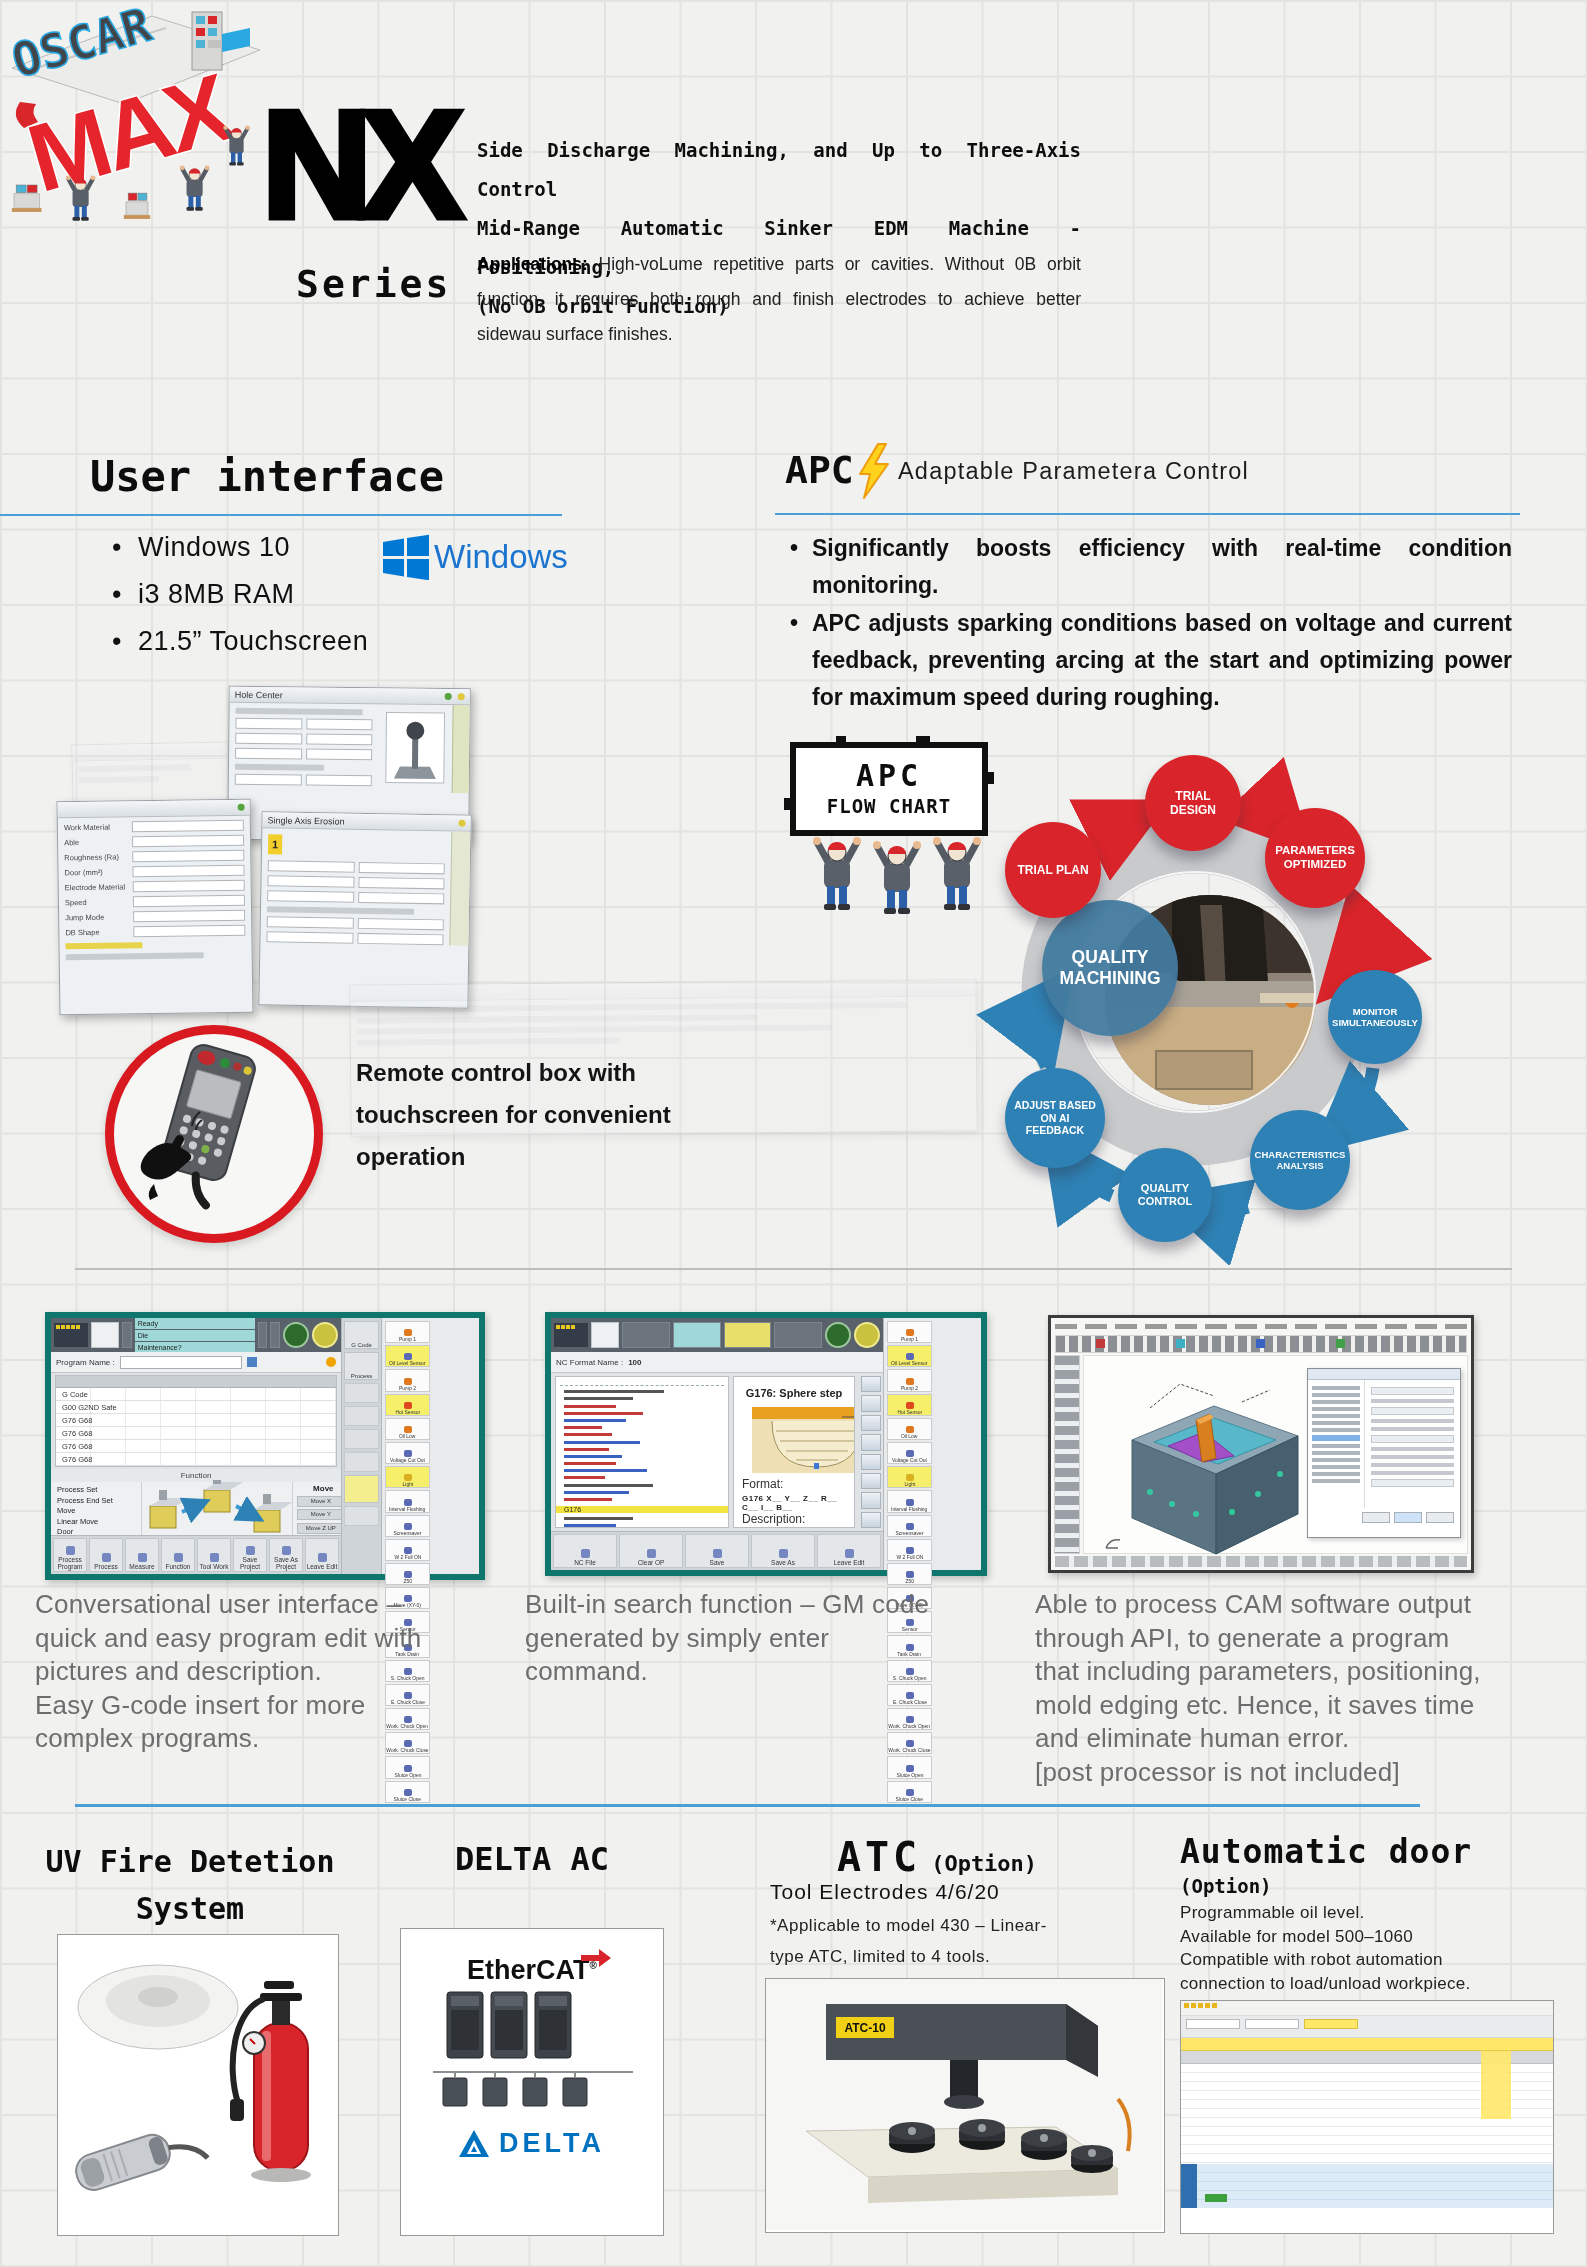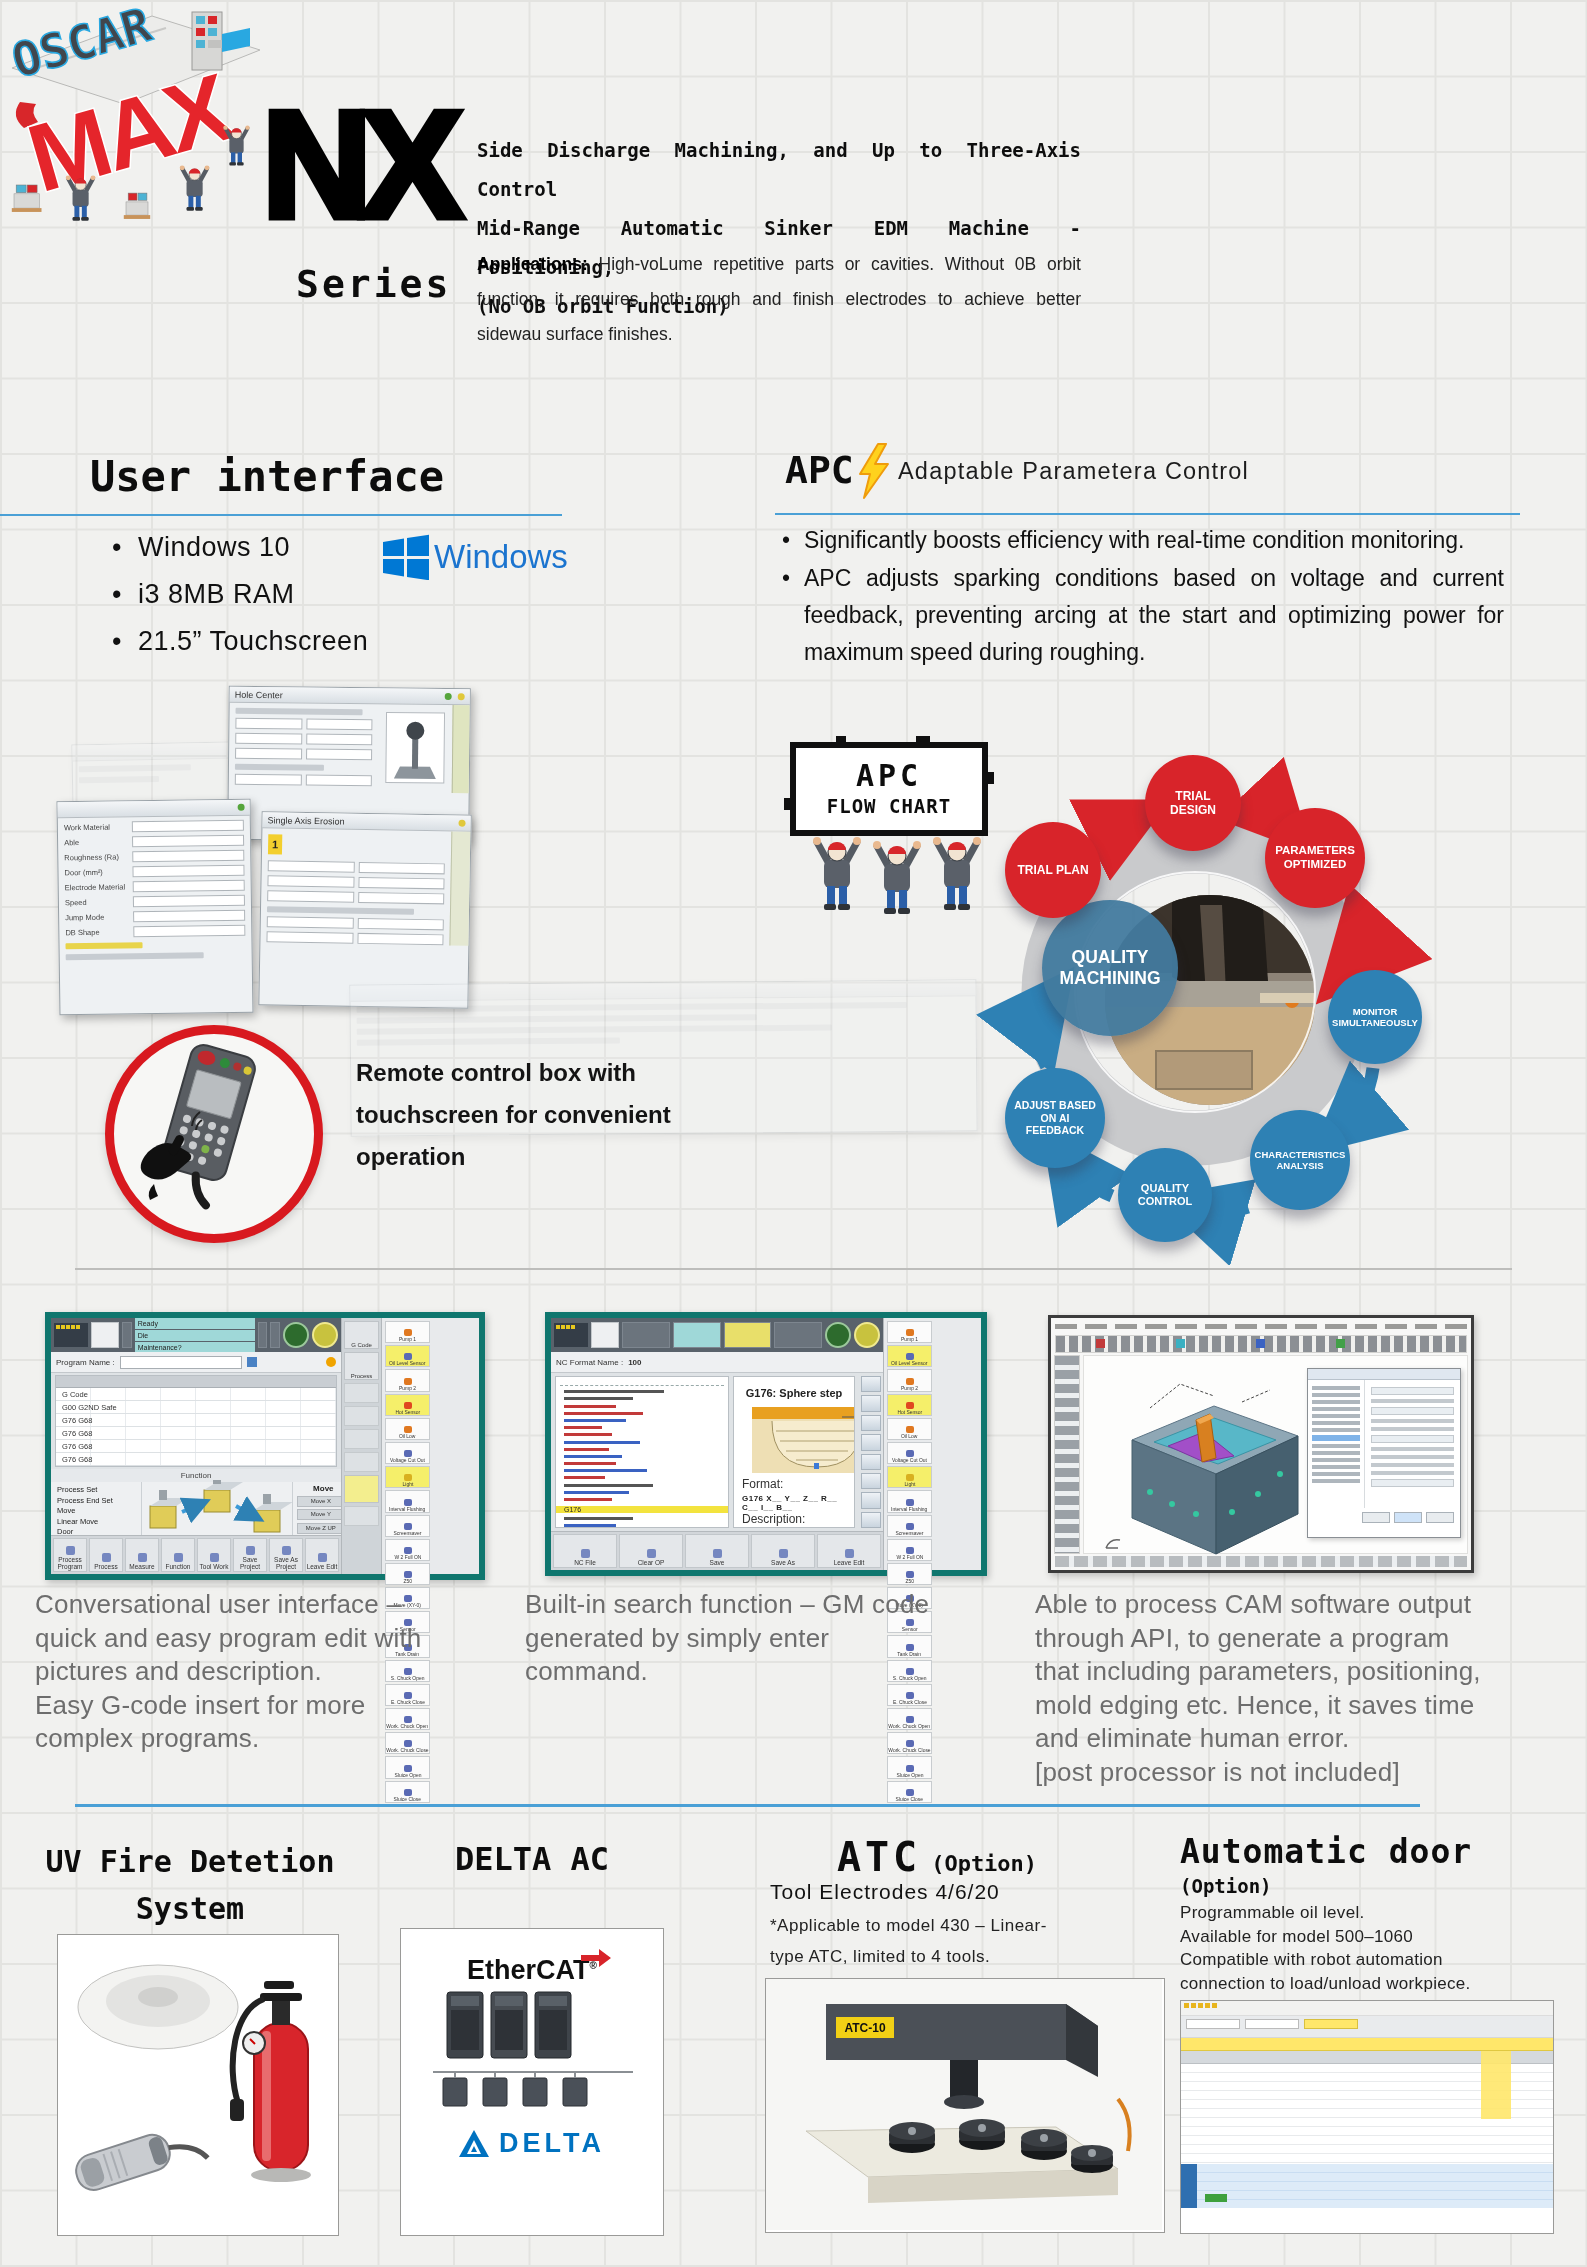--- a/index.html
+++ b/index.html
@@ -52,21 +52,21 @@
   
   #remote-circle{left:105px;top:1025px;width:200px;height:200px;border:9px solid #d8191f;border-radius:50%;
     background:#f7f7f5;box-shadow:0 4px 8px rgba(0,0,0,.15);}
   #remote-text{left:356px;top:1052px;font-size:24px;font-weight:bold;line-height:42px;color:#141414;}
 
   
   #apc-title{left:785px;top:448px;font-size:38px;}
   #apc-bolt{left:856px;top:442px;}
   #apc-subtitle{left:898px;top:458px;font-size:23.5px;letter-spacing:1.2px;color:#1c1c1c;}
   #apc-underline{left:775px;top:513px;width:745px;height:2px;background:#4aa0d6;}
-  #apc-bullets{left:780px;top:522px;width:724px;list-style:none;margin:0;padding:0;}
+  #apc-bullets{left:780px;top:522px;width:724px;list-style:none;margin:8px;padding:0;font-weight:bold;}
   #apc-bullets li{font-size:23px;line-height:37px;text-align:justify;color:#111;position:relative;padding-left:24px;margin-bottom:1px;}
   #apc-bullets li::before{content:"•";position:absolute;left:2px;top:0;}
 
   
   #flow-sign{left:790px;top:742px;width:198px;height:94px;background:#fff;border:6px solid #101010;
     text-align:center;box-sizing:border-box;}
   #flow-sign .l1{font-size:30px;letter-spacing:4px;margin-top:10px;}
   #flow-sign .l2{font-size:19px;letter-spacing:1px;margin-top:2px;}
   .notch{position:absolute;background:#101010;width:10px;height:8px;}
 

